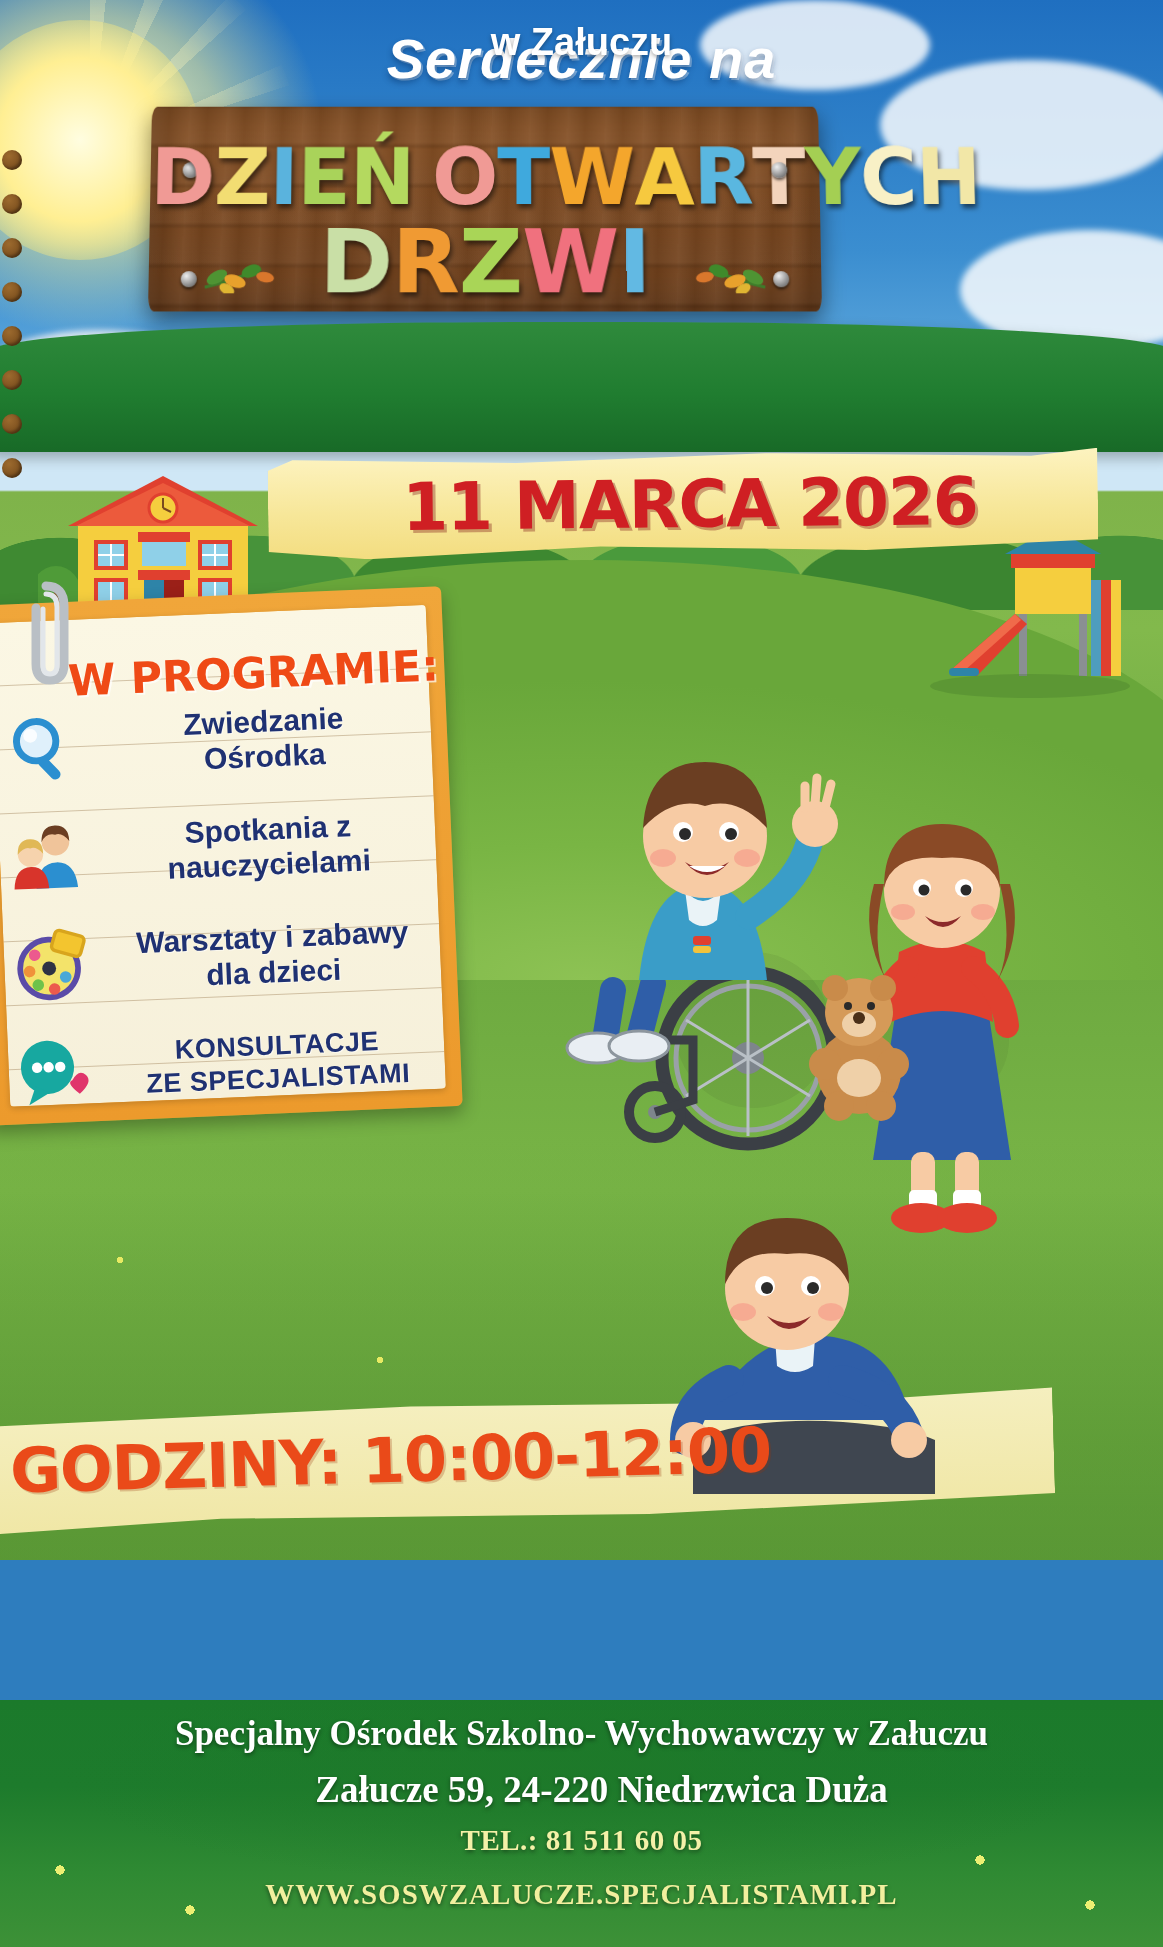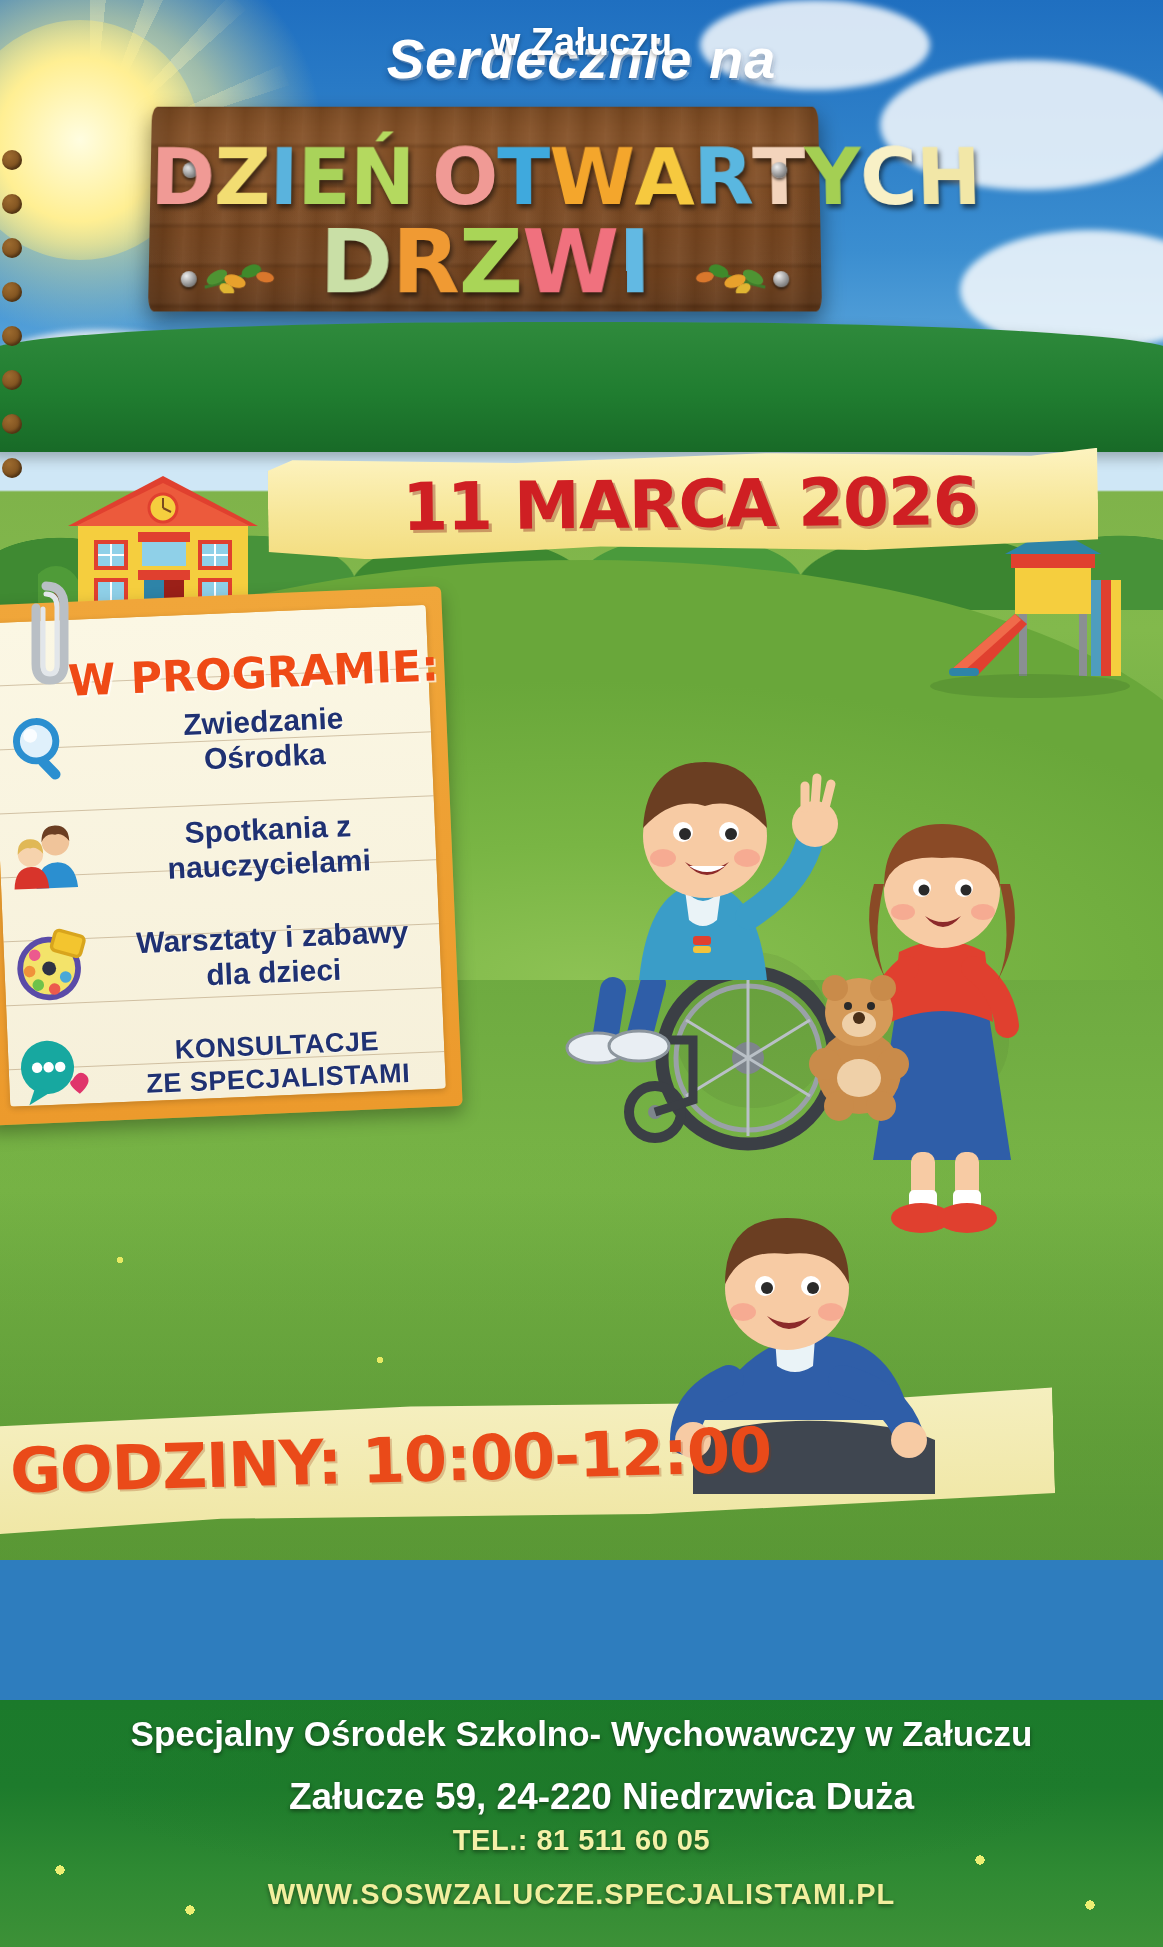--- a/index.html
+++ b/index.html
@@ -415,23 +415,24 @@
     z-index: 16;
   }
   .footer-line {
     position: absolute;
     left: 0;
     width: 1163px;
     text-align: center;
     color: #ffffff;
     font-weight: bold;
     text-shadow: 0 2px 4px rgba(0,0,0,0.45);
+    font-family: Liberation Serif, serif;
   }
   .footer-line.l1 { top: 14px; font-size: 35px; }
-  .footer-line.l2 { top: 76px; font-size: 37px; padding-left: 40px; }
+  .footer-line.l2 { top: 68px; font-size: 37px; padding-left: 40px; }
   .footer-line.l3 { top: 124px; font-size: 29px; color: #f4f1a8; letter-spacing: 0.5px; }
   .footer-line.l4 { top: 178px; font-size: 29px; color: #f2ef9e; letter-spacing: 1px; }
 
   
   .kids {
     position: absolute;
     right: 0; top: 740px;
     width: 620px; height: 800px;
     z-index: 12;
   }

